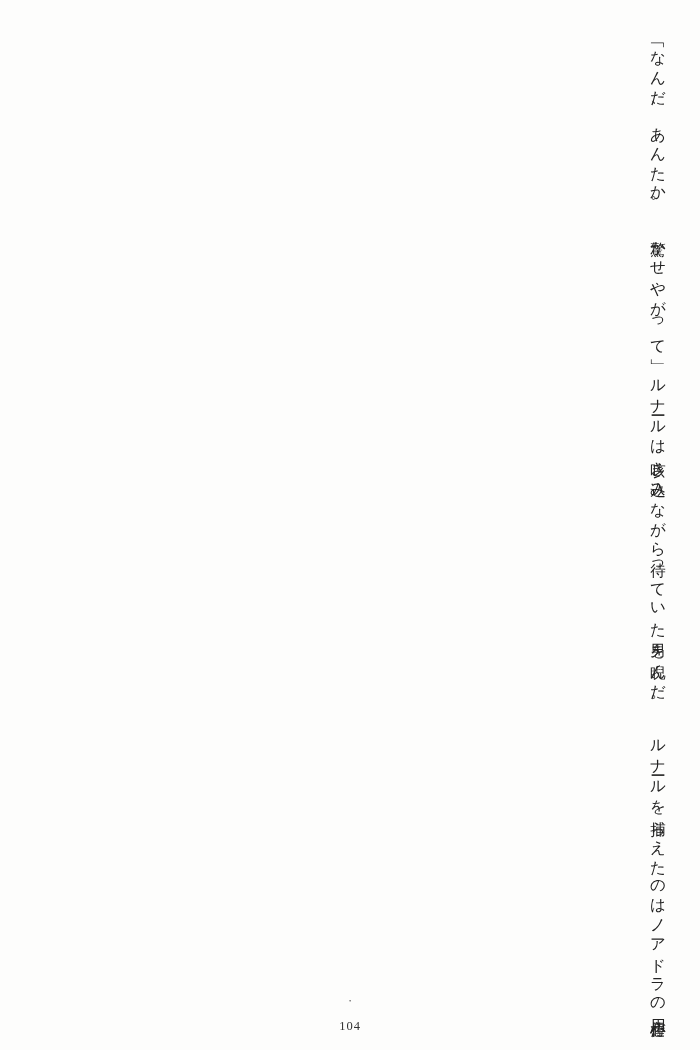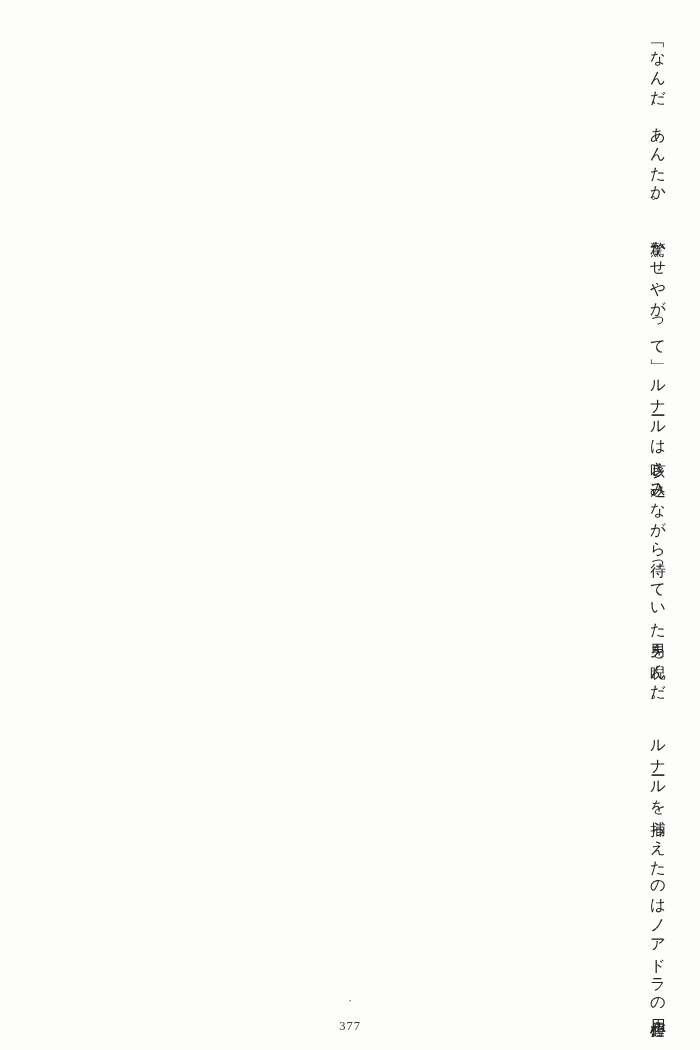--- a/index.html
+++ b/index.html
@@ -82,15 +82,15 @@
 
 <div class="page">
 
   <div class="text-block" id="text-body">
       <div class="line">「なんだ、あんたか。　驚かせやがって」</div>
       <div class="line">　ルナールは咳き込みながら待っていた男を睨んだ。　ルナールを捕らえたのはノアドラの</div>
       <div class="line">用心棒だ。　顔なじみでもあるその男はルナールの肩をぽんと叩いて主人の脇に侍った。</div>
     </div>
 
   <div class="footer-mark">・</div>
-  <div class="footer">377</div>
+  <div class="footer">104</div>
 
 </div>
 
 </body></html>

